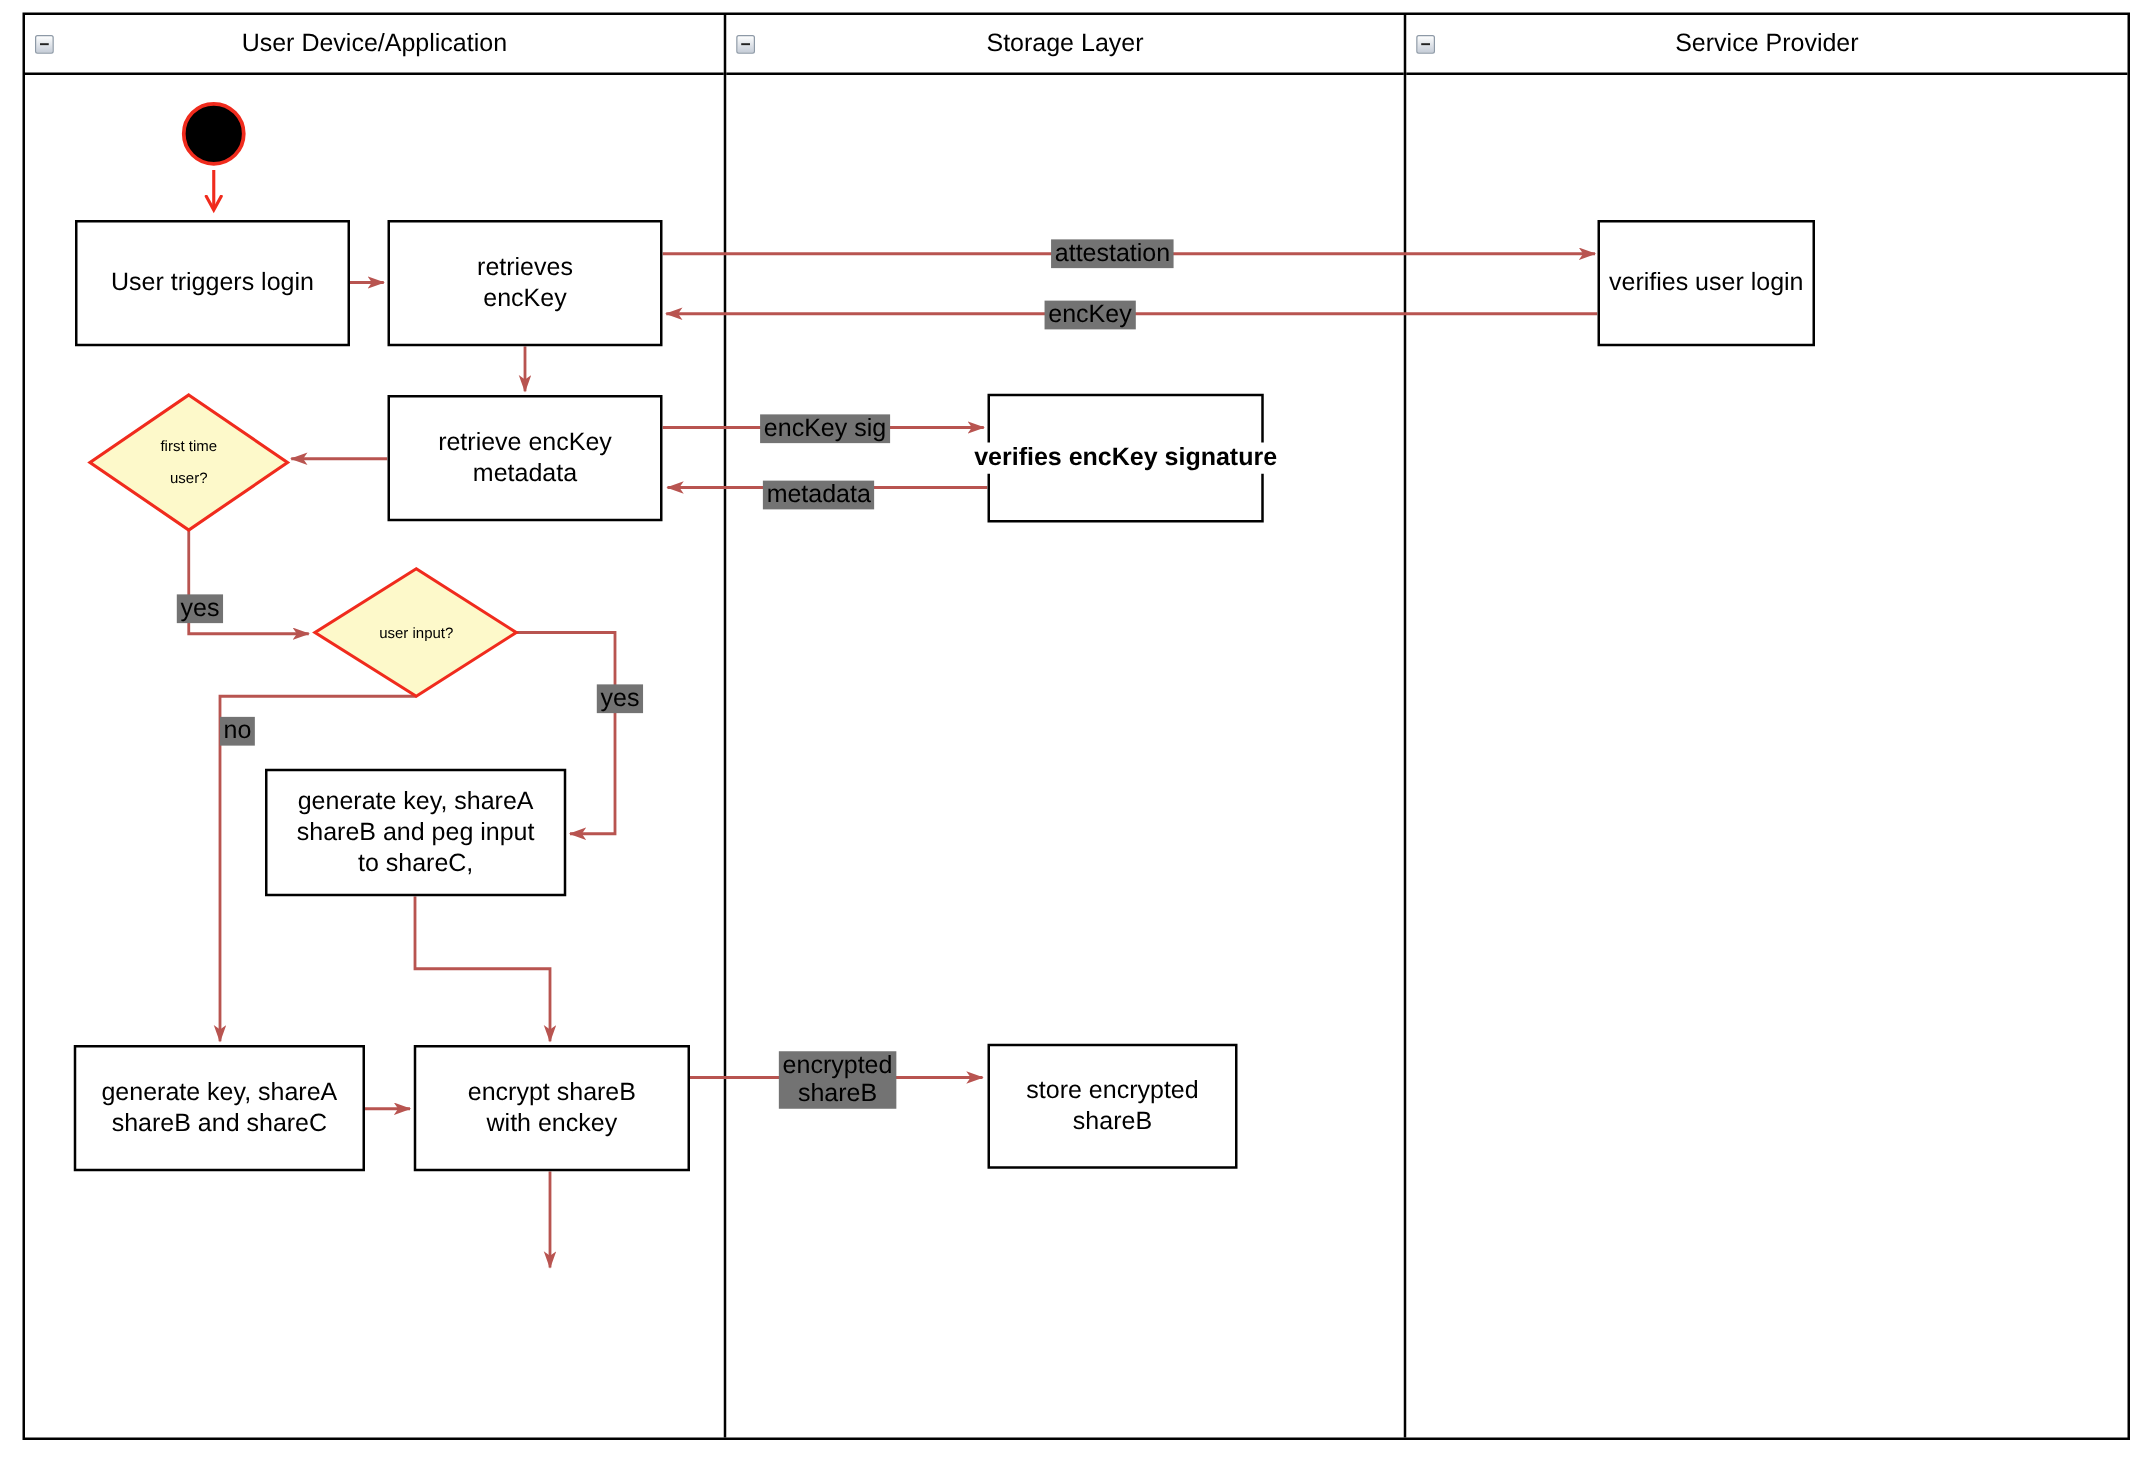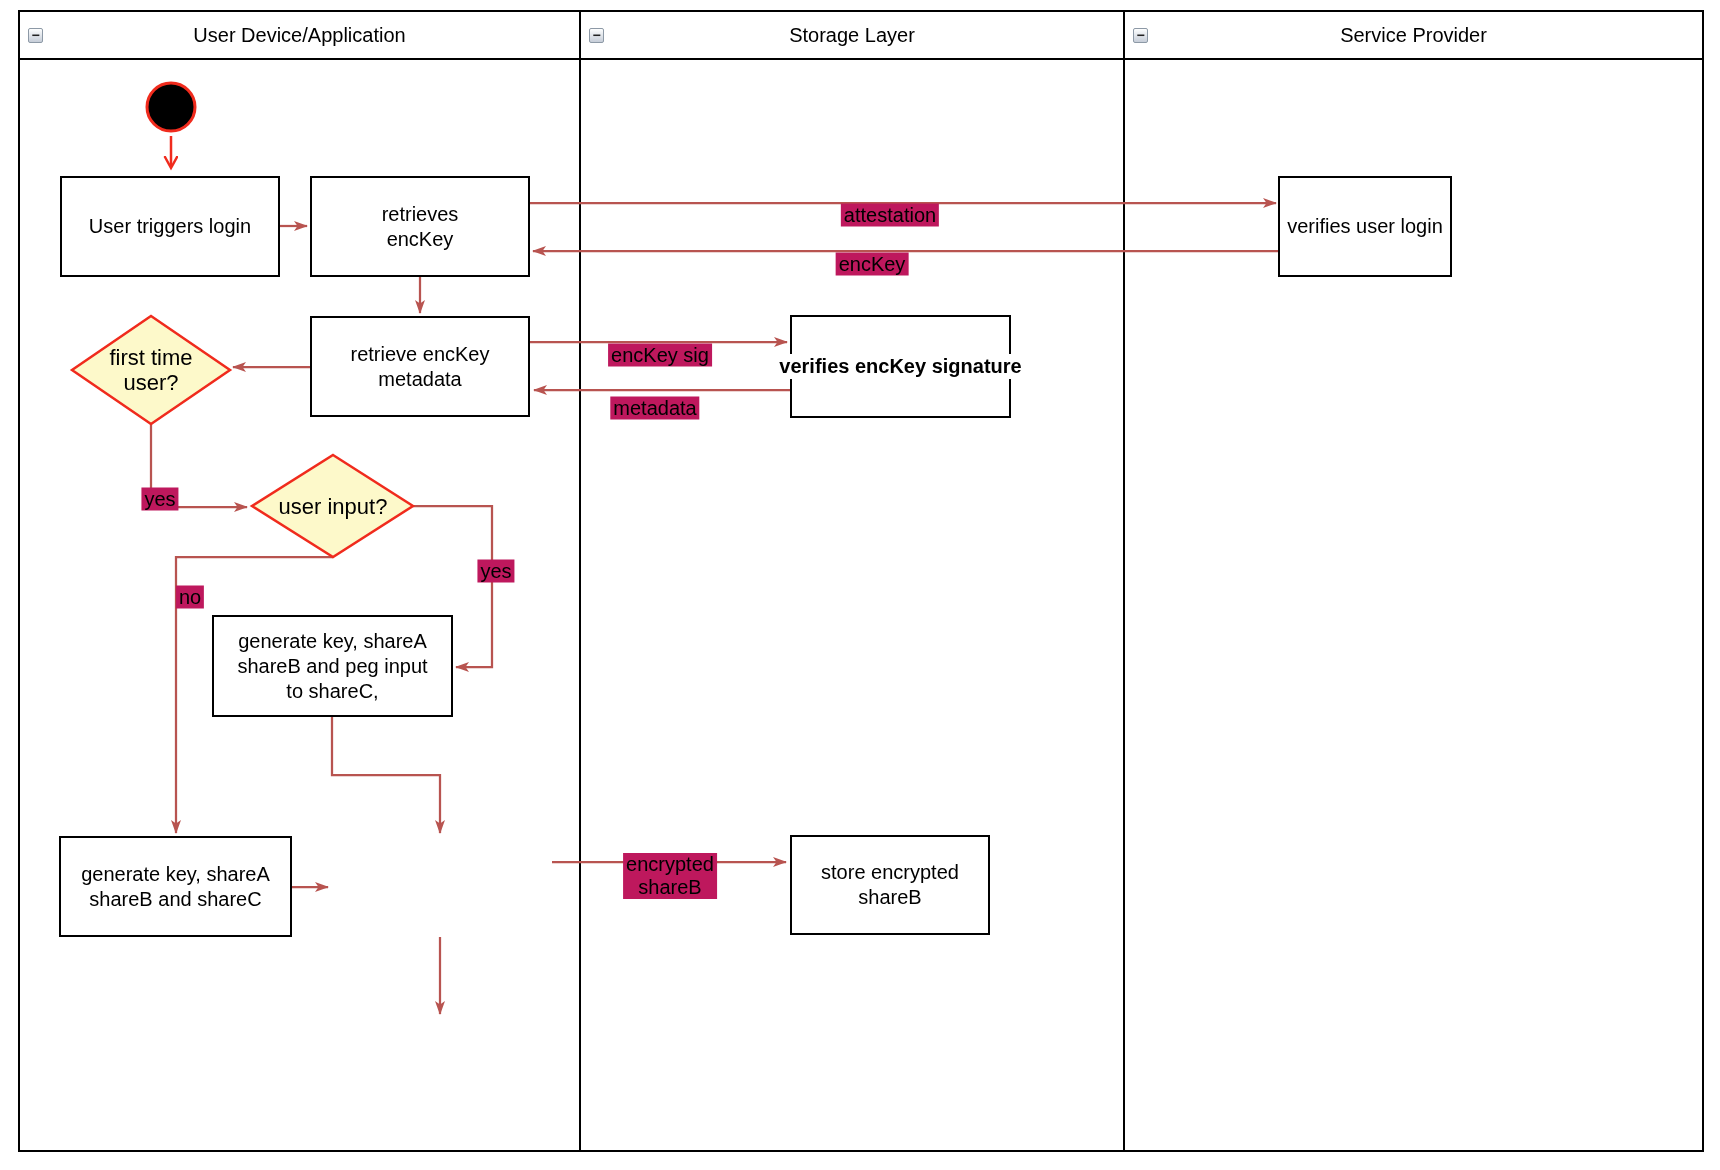--- a/index.html
+++ b/index.html
@@ -34,24 +34,24 @@
   .start-node{fill:#000000;stroke:var(--start-accent,#F02B1D);stroke-width:3;}
   .decision{fill:var(--decision-fill,#FDF9CA);stroke:var(--decision-border,#F02B1D);stroke-width:2.5;}
   
   .node{position:absolute;box-sizing:border-box;z-index:2;
     border:2px solid var(--shape-border,#000);background:var(--shape-fill,#fff);
     display:flex;align-items:center;justify-content:center;}
   .nlabel{font-size:20px;line-height:25px;white-space:pre-line;text-align:center;}
   .nlabel.overflowing{white-space:pre;background:var(--shape-fill,#fff);padding:0 3px;font-weight:bold;}
   
   .elabel{position:absolute;transform:translate(-50%,-50%);z-index:3;
-    background:#be185d;padding:0 3px;font-size:20px;line-height:23px;
-    white-space:pre-line;text-align:center;margin-top:12px;}
+    background:#737373;padding:0 3px;font-size:20px;line-height:23px;
+    white-space:pre-line;text-align:center;}
   .dlabel{position:absolute;z-index:3;display:flex;align-items:center;justify-content:center;
-    font-size:22px;line-height:25px;white-space:pre-line;text-align:center;}
+    font-size:12px;line-height:25px;white-space:pre-line;text-align:center;}
 </style>
 </head>
 <body>
 
 <div class="canvas">
 
   <div class="pool">
     <div class="lane lane-1">
       <div class="lane-header">
         <button class="collapse-btn">
@@ -129,20 +129,24 @@
   </div>
   <div class="node" style="left:212px;top:615px;width:241px;height:102px">
     <span class="nlabel">generate key, shareA
 shareB and peg input
 to shareC,</span>
   </div>
   <div class="node" style="left:59px;top:836px;width:233px;height:101px">
     <span class="nlabel">generate key, shareA
 shareB and shareC</span>
   </div>
+  <div class="node" style="left:331px;top:836px;width:221px;height:101px">
+    <span class="nlabel">encrypt shareB
+with enckey</span>
+  </div>
   <div class="node" style="left:790px;top:835px;width:200px;height:100px">
     <span class="nlabel">store encrypted
 shareB</span>
   </div>
 
   <div class="dlabel" style="left:81px;top:342px;width:140px;height:56px">first time
 user?</div>
   <div class="dlabel" style="left:263px;top:492px;width:140px;height:28px">user input?</div>
 
   <div class="elabel" style="left:890px;top:203px">attestation</div>

